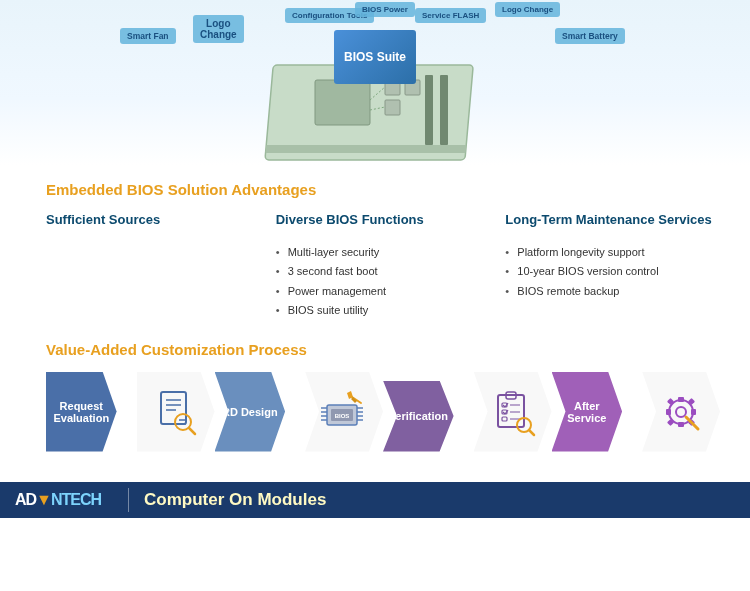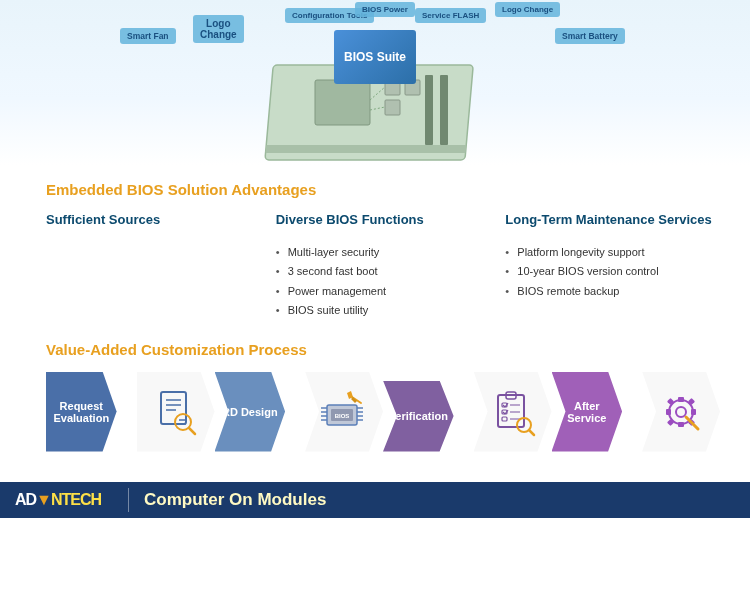--- a/index.html
+++ b/index.html
@@ -411,18 +411,18 @@
         </svg>
       </div>
     </div>
 
   </div>
 </div>
 
 <div class="footer">
   <div class="footer-brand">
     <span class="footer-logo">
-      <span style="color:white;">AD</span><span style="color:#e8a020;">▼</span><span style="color:#fde047;">NTECH</span>
+      <span style="color:white;">AD</span><span style="color:#e8a020;">▼</span><span style="color:#7dd3fc;">NTECH</span>
     </span>
   </div>
   <div class="footer-divider"></div>
   <span class="footer-text">Computer On Modules</span>
 </div>
 
 </body></html>

